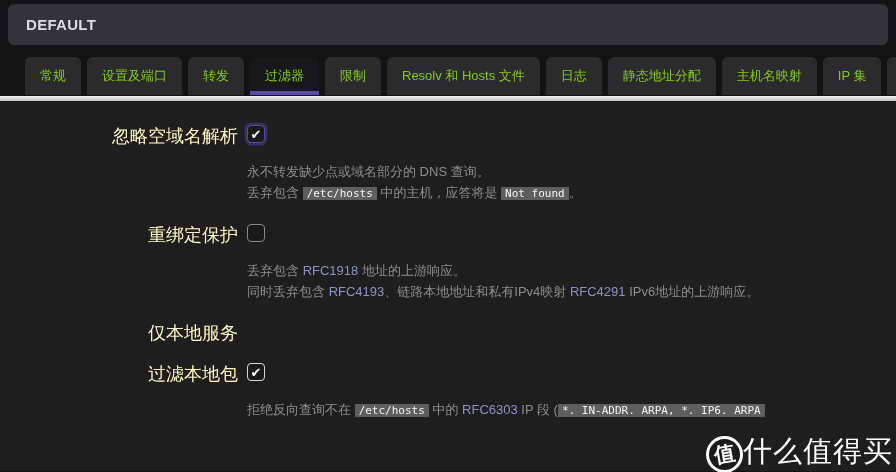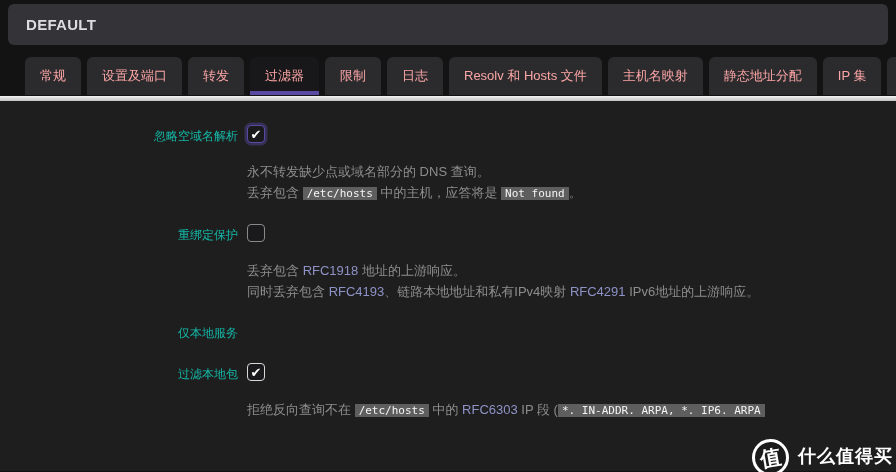--- a/index.html
+++ b/index.html
@@ -35,21 +35,21 @@
     height: 38px;
     display: flex;
     gap: 6px;
     white-space: nowrap;
     overflow: hidden;
     width: 100%;
   }
   .tab {
     flex: 0 0 auto;
     background: #2b2b2e;
-    color: #fca5a5;
+    color: #84cc16;
     font-size: 13px;
     line-height: 38px;
     padding: 0 15px;
     border-radius: 6px 6px 0 0;
     position: relative;
     cursor: pointer;
   }
   .tab.active { background: #18181a; }
   .tab.active::after {
     content: "";
@@ -71,22 +71,22 @@
     background: #1e1e1f;
     height: 370px;
     padding-top: 24px;
     overflow: hidden;
   }
   .form-row { display: flex; margin-bottom: 20px; }
   .form-row .flabel {
     width: 238px;
     flex: 0 0 238px;
     text-align: right;
-    color: #14b8a6;
-    font-size: 12px;
+    color: #fef9c3;
+    font-size: 18px;
     padding-top: 1px;
     line-height: 20px;
   }
   .form-row .ffield { margin-left: 9px; flex: 1; min-width: 0; }
 
   .cbx {
     width: 18px; height: 18px;
     border: 1.6px solid #8a8a8a;
     border-radius: 4px;
     background: #1a1a1c;
@@ -147,45 +147,44 @@
     margin-bottom: -4px;
   }
   .wm-badge span {
     color: #ffffff;
     font-size: 21px;
     font-weight: bold;
     transform: rotate(-10deg);
   }
   .wm-text {
     color: #ffffff;
-    font-size: 18px;
-    font-weight: bold;
-    margin-left: 9px;
+    font-size: 29px;
+    font-weight: normal;
     letter-spacing: 1px;
   }
 </style>
 </head>
 <body>
 
 <div class="page">
 
   <div class="header-panel">
     <span class="title">DEFAULT</span>
   </div>
 
   <div class="tabbar" id="tabbar">
       <div class="tab">常规</div>
       <div class="tab">设置及端口</div>
       <div class="tab">转发</div>
       <div class="tab active">过滤器</div>
       <div class="tab">限制</div>
+      <div class="tab">Resolv 和 Hosts 文件</div>
       <div class="tab">日志</div>
-      <div class="tab">Resolv 和 Hosts 文件</div>
+      <div class="tab">静态地址分配</div>
       <div class="tab">主机名映射</div>
-      <div class="tab">静态地址分配</div>
       <div class="tab">IP 集</div>
       <div class="tab">中继</div>
     </div>
 
   <div class="hscrollbar"></div>
 
   <div class="content" id="form">
       <div class="form-row">
         <div class="flabel">忽略空域名解析</div>
         <div class="ffield">

